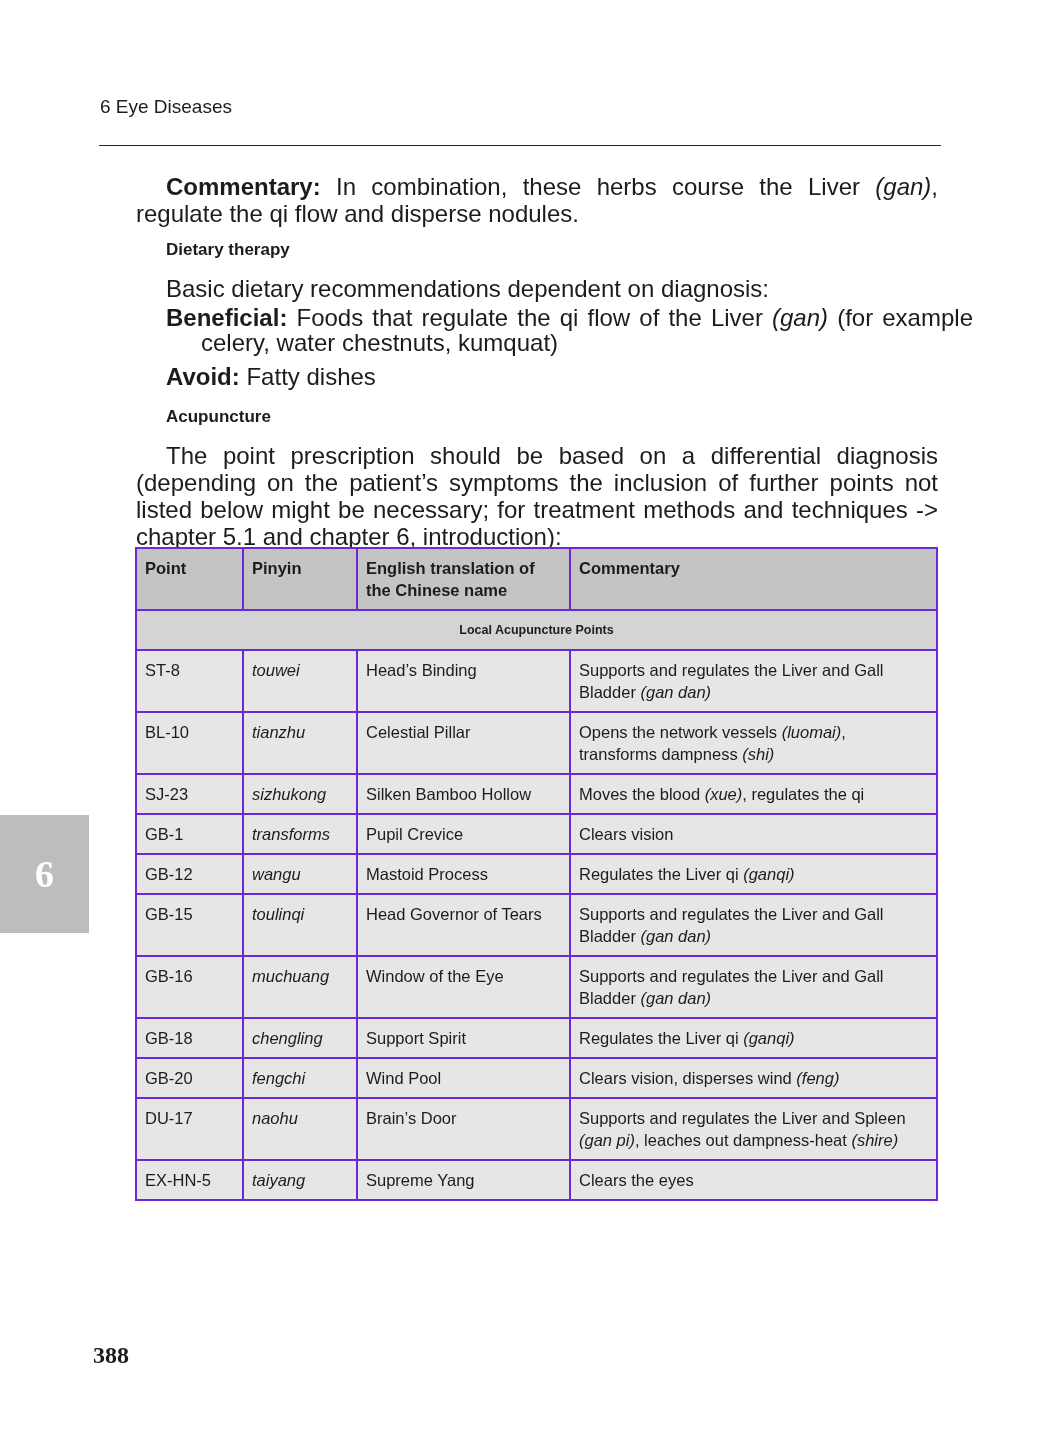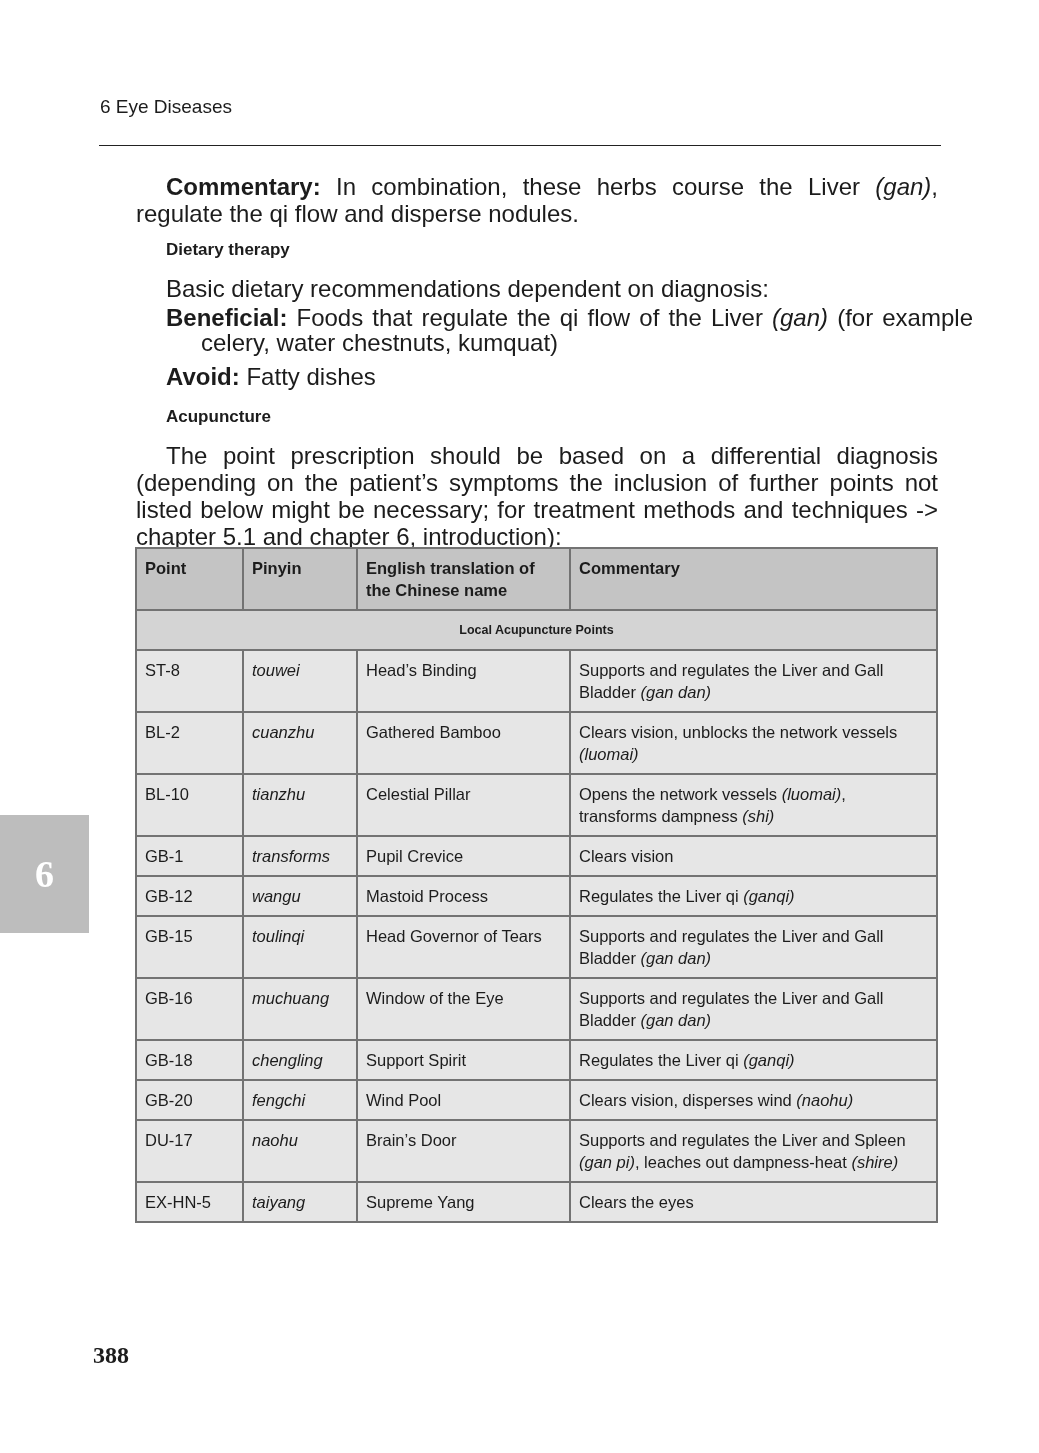--- a/index.html
+++ b/index.html
@@ -11,21 +11,21 @@
   .h2 { position:absolute; left:166px; font-size:17px; font-weight:bold; }
   b { font-weight:bold; }
   .hang { padding-left:35px; text-indent:-35px; }
   .thumb { position:absolute; left:0; top:815px; width:89px; height:118px; background:#bdbdbd;
            color:#fff; font-family:"Liberation Serif", serif; font-weight:bold; font-size:38px;
            display:flex; align-items:center; justify-content:center; }
   .pagenum { position:absolute; left:93px; top:1342px; font-family:"Liberation Serif", serif;
              font-weight:bold; font-size:24px; }
   table { position:absolute; left:135px; top:547px; width:803px; border-collapse:collapse;
           font-size:16.5px; }
-  td, th { border:2px solid #737373; vertical-align:top; text-align:left; padding:8px 8px 8px 8px;
+  td, th { border:2px solid #6d28d9; vertical-align:top; text-align:left; padding:8px 8px 8px 8px;
            line-height:22px; }
   th { background:#c4c4c4; font-weight:bold; height:43px; }
   td { background:#e6e6e6; }
   td.sec { background:#d4d4d4; text-align:center; font-weight:bold; font-size:12.5px; padding:8px; }
   td.pin { font-style:italic; }
   .c1 { width:89px; } .c2 { width:96px; } .c3 { width:195px;margin-left:24px; }
   tr.tall td { height:43px; }
   i { font-style:italic; }
 </style>
 </head>
@@ -57,30 +57,30 @@
     <tr>
         <td class="sec" colspan="4">Local Acupuncture Points</td>
       </tr>
   <tr class="tall">
         <td>ST-8</td>
         <td class="pin">touwei</td>
         <td>Head’s Binding</td>
         <td>Supports and regulates the Liver and Gall Bladder <i>(gan dan)</i></td>
       </tr>
       <tr class="tall">
-        <td>BL-2</td>
-        <td class="pin">cuanzhu</td>
-        <td>Gathered Bamboo</td>
-        <td>Clears vision, unblocks the network vessels <i>(luomai)</i></td>
-      </tr>
-      <tr class="tall">
         <td>BL-10</td>
         <td class="pin">tianzhu</td>
         <td>Celestial Pillar</td>
         <td>Opens the network vessels <i>(luomai)</i>, transforms dampness <i>(shi)</i></td>
+      </tr>
+      <tr>
+        <td>SJ-23</td>
+        <td class="pin">sizhukong</td>
+        <td>Silken Bamboo Hollow</td>
+        <td>Moves the blood <i>(xue)</i>, regulates the qi</td>
       </tr>
       <tr>
         <td>GB-1</td>
         <td class="pin">transforms</td>
         <td>Pupil Crevice</td>
         <td>Clears vision</td>
       </tr>
       <tr>
         <td>GB-12</td>
         <td class="pin">wangu</td>
@@ -102,21 +102,21 @@
       <tr>
         <td>GB-18</td>
         <td class="pin">chengling</td>
         <td>Support Spirit</td>
         <td>Regulates the Liver qi <i>(ganqi)</i></td>
       </tr>
       <tr>
         <td>GB-20</td>
         <td class="pin">fengchi</td>
         <td>Wind Pool</td>
-        <td>Clears vision, disperses wind <i>(naohu)</i></td>
+        <td>Clears vision, disperses wind <i>(feng)</i></td>
       </tr>
       <tr class="tall">
         <td>DU-17</td>
         <td class="pin">naohu</td>
         <td>Brain’s Door</td>
         <td>Supports and regulates the Liver and Spleen <i>(gan pi)</i>, leaches out dampness-heat <i>(shire)</i></td>
       </tr>
       <tr>
         <td>EX-HN-5</td>
         <td class="pin">taiyang</td>

